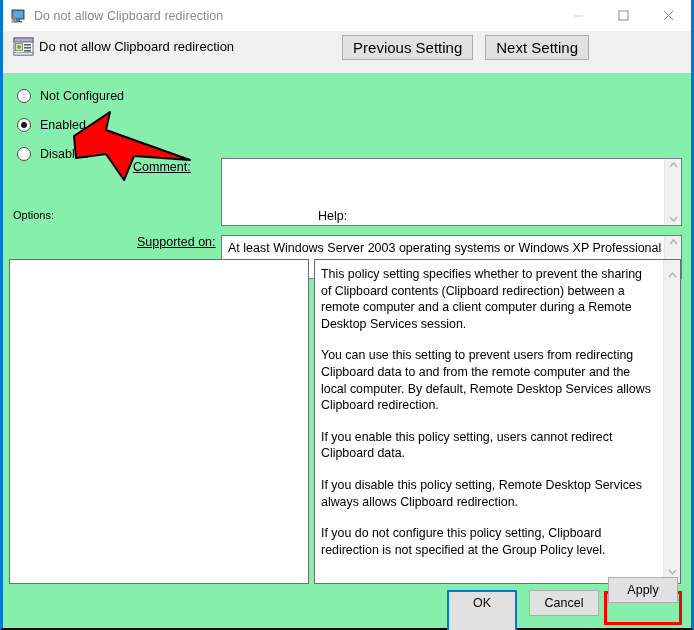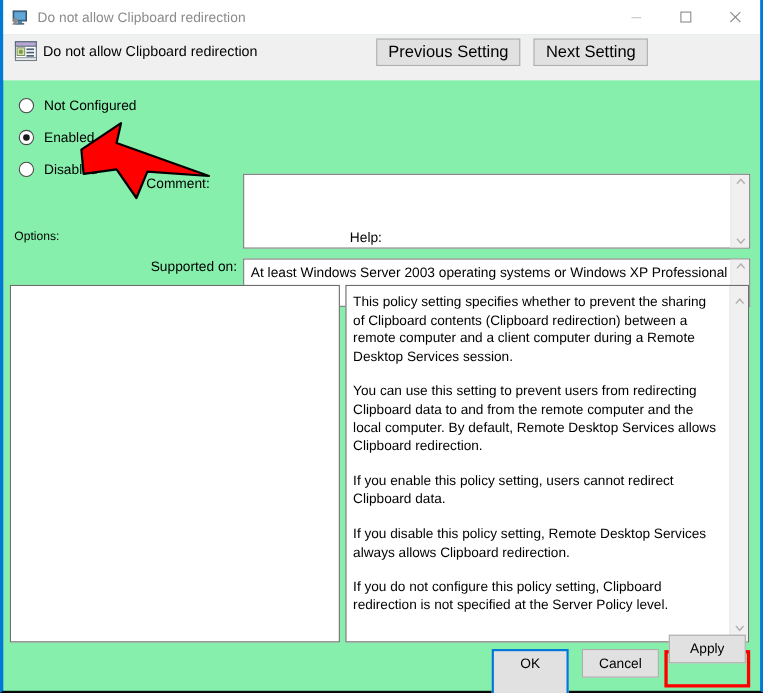--- a/index.html
+++ b/index.html
@@ -136,20 +136,21 @@
     font-size: 12.5px;
     color: #000000;
     white-space: nowrap;
   }
 
   .field-label {
     position: absolute;
     font-size: 12.5px;
     color: #000000;
     white-space: nowrap;
+    text-decoration: underline;
   }
   .lbl-comment { left: 130px; top: 87px; }
   .lbl-supported { left: 134px; top: 162px; }
 
   
   .textbox {
     position: absolute;
     background: #ffffff;
     border: 1px solid #7a7a7a;
     box-sizing: border-box;
@@ -417,21 +418,21 @@
     <div class="options-panel">
       <div></div>
     </div>
 
     <div class="help-panel">
       <div class="help-text">
         <p>This policy setting specifies whether to prevent the sharing of Clipboard contents (Clipboard redirection) between a remote computer and a client computer during a Remote Desktop Services session.</p>
         <p>You can use this setting to prevent users from redirecting Clipboard data to and from the remote computer and the local computer. By default, Remote Desktop Services allows Clipboard redirection.</p>
         <p>If you enable this policy setting, users cannot redirect Clipboard data.</p>
         <p>If you disable this policy setting, Remote Desktop Services always allows Clipboard redirection.</p>
-        <p>If you do not configure this policy setting, Clipboard redirection is not specified at the Server Policy level.</p>
+        <p>If you do not configure this policy setting, Clipboard redirection is not specified at the Group Policy level.</p>
       </div>
       <div class="help-scroll">
         <span class="arrow">
           <svg width="9" height="6" viewBox="0 0 9 6">
               <polyline points="1,5 4.5,1 8,5" fill="none" stroke="#b0b0b0" stroke-width="1.3"></polyline>
             </svg>
         </span>
         <span class="arrow">
           <svg width="9" height="6" viewBox="0 0 9 6">
               <polyline points="1,1 4.5,5 8,1" fill="none" stroke="#b0b0b0" stroke-width="1.3"></polyline>

